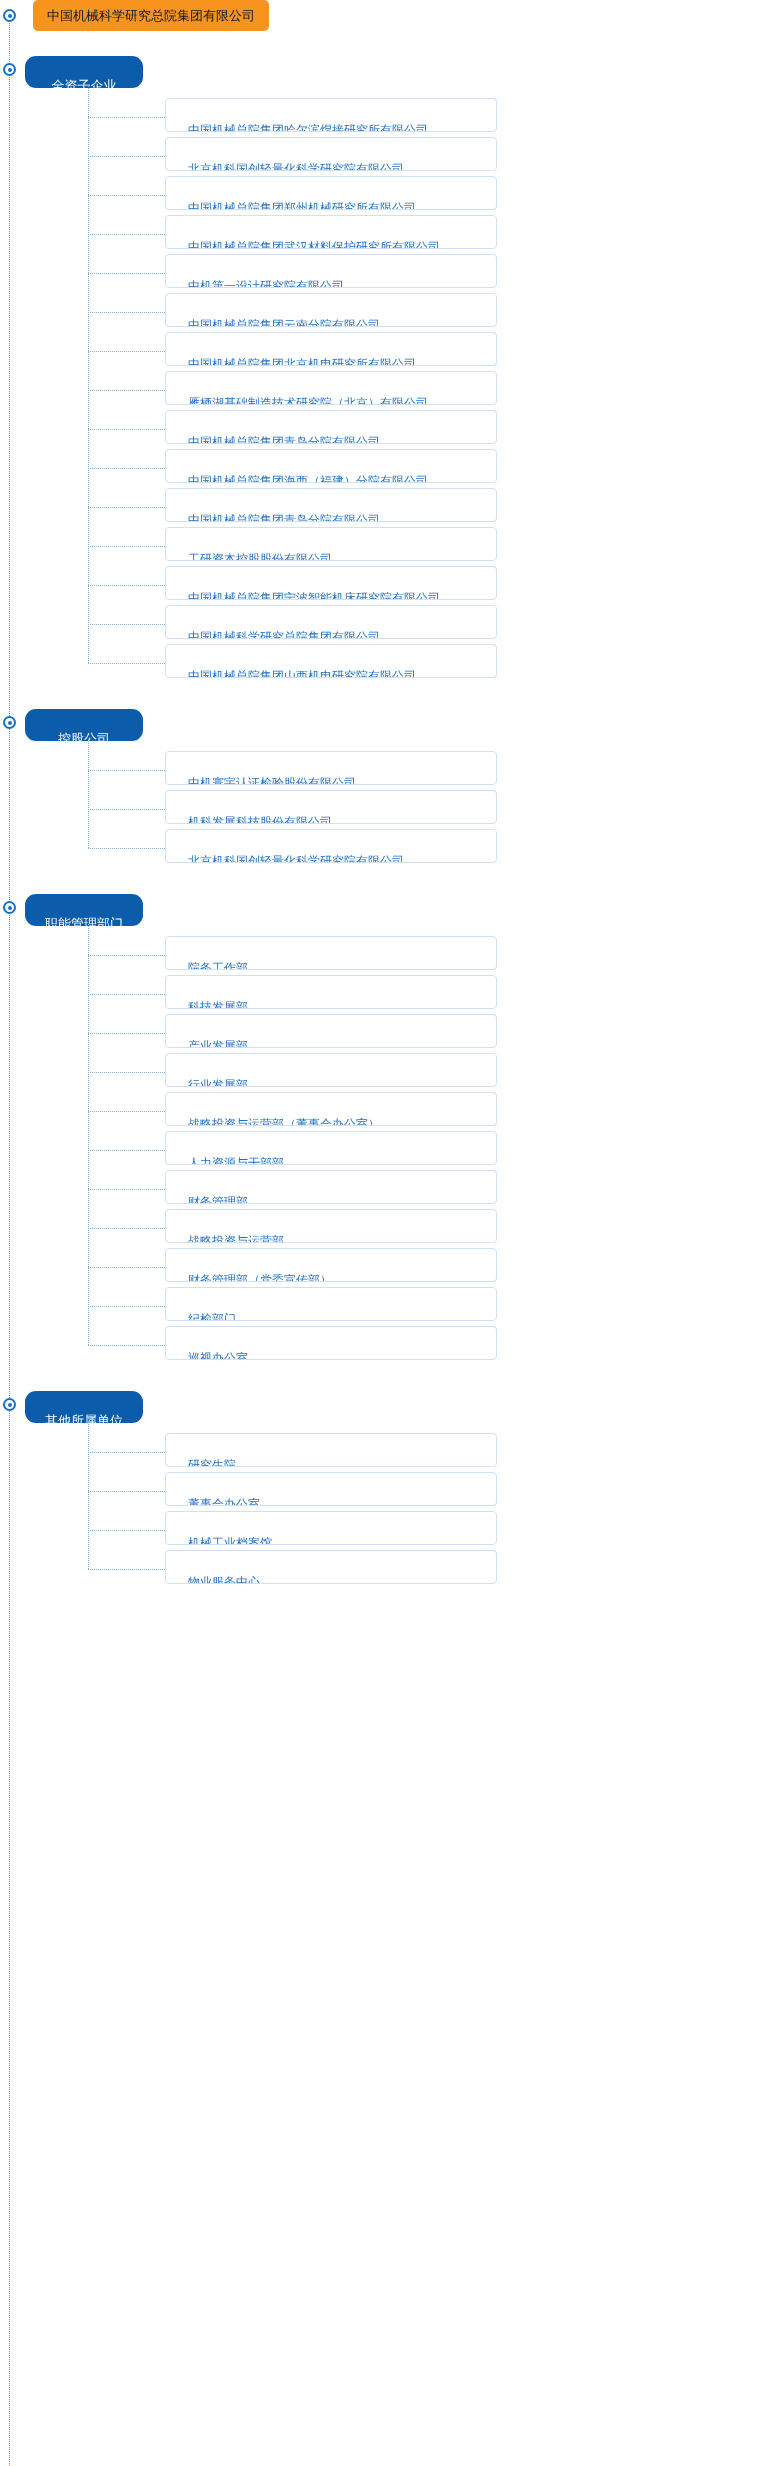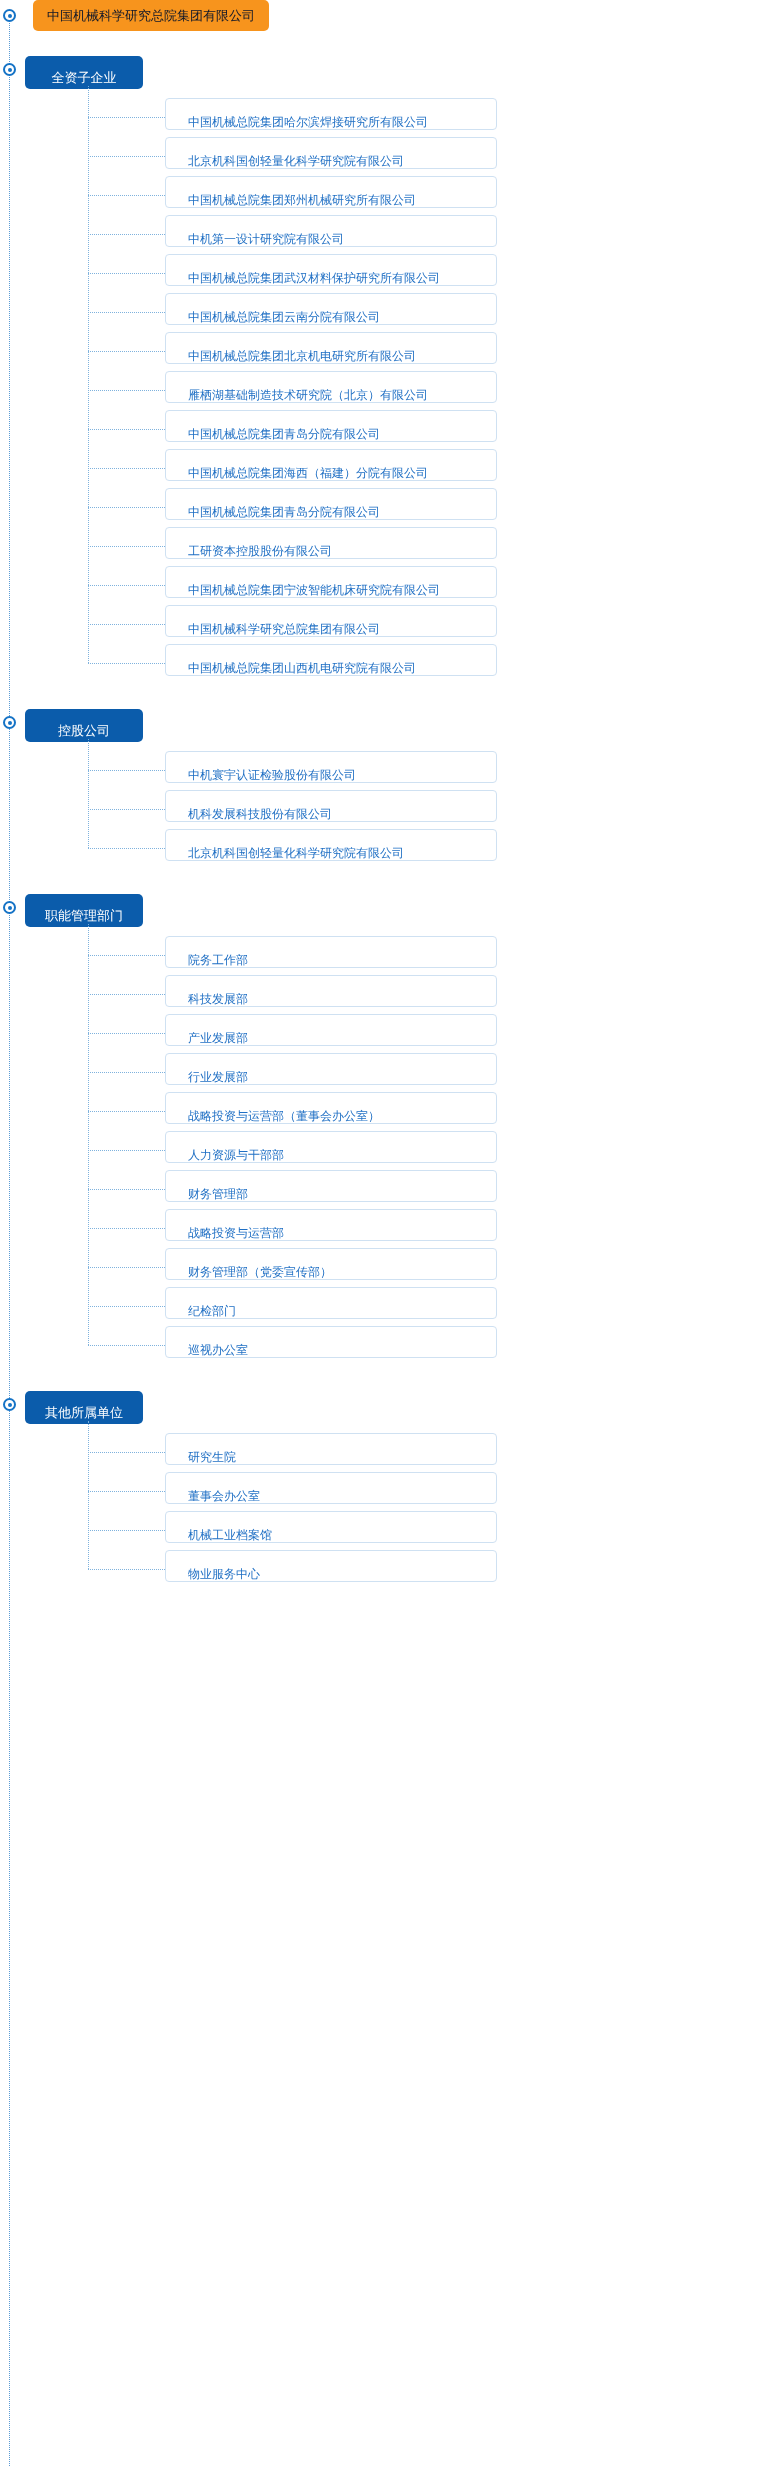--- a/index.html
+++ b/index.html
@@ -94,26 +94,26 @@
     width: 4px;
     height: 4px;
     border-radius: 50%;
     background: #1573c6;
   }
   .group-node {
     position: absolute;
     left: 25px;
     top: 4px;
     min-width: 118px;
-    height: 33px;
+    height: 27px;
     line-height: 27px;
-    padding: 8px 14px;
+    padding: 16px 14px;
     background: #0b5cab;
     color: #ffffff;
-    border-radius: 5px;
+    border-radius: 11px;
     font-size: 13px;
     text-align: center;
     white-space: nowrap;
     cursor: pointer;
   }
 
   
   .group-body {
     position: relative;
     padding-left: 0;
@@ -140,21 +140,21 @@
     height: 0;
     border-top: 1px dotted #7fb2dd;
   }
   .leaf-node {
     position: absolute;
     left: 165px;
     top: 0;
     width: 332px;
     height: 32px;
     line-height: 30px;
-    padding: 8px 22px;
+    padding: 16px 22px;
     background: #ffffff;
     border: 1px solid #cfe1f2;
     border-radius: 4px;
     color: #1f6fc4;
     font-size: 12px;
     white-space: nowrap;
     overflow: hidden;
     text-overflow: ellipsis;
     cursor: pointer;
   }
@@ -188,25 +188,25 @@
           <div class="leaf-row">
             <div class="leaf-connector"></div>
             <div class="leaf-node">北京机科国创轻量化科学研究院有限公司</div>
           </div>
           <div class="leaf-row">
             <div class="leaf-connector"></div>
             <div class="leaf-node">中国机械总院集团郑州机械研究所有限公司</div>
           </div>
           <div class="leaf-row">
             <div class="leaf-connector"></div>
+            <div class="leaf-node">中国机械总院集团武汉材料保护研究所有限公司</div>
+          </div>
+          <div class="leaf-row">
+            <div class="leaf-connector"></div>
             <div class="leaf-node">中机第一设计研究院有限公司</div>
-          </div>
-          <div class="leaf-row">
-            <div class="leaf-connector"></div>
-            <div class="leaf-node">中国机械总院集团武汉材料保护研究所有限公司</div>
           </div>
           <div class="leaf-row">
             <div class="leaf-connector"></div>
             <div class="leaf-node">中国机械总院集团云南分院有限公司</div>
           </div>
           <div class="leaf-row">
             <div class="leaf-connector"></div>
             <div class="leaf-node">中国机械总院集团北京机电研究所有限公司</div>
           </div>
           <div class="leaf-row">

